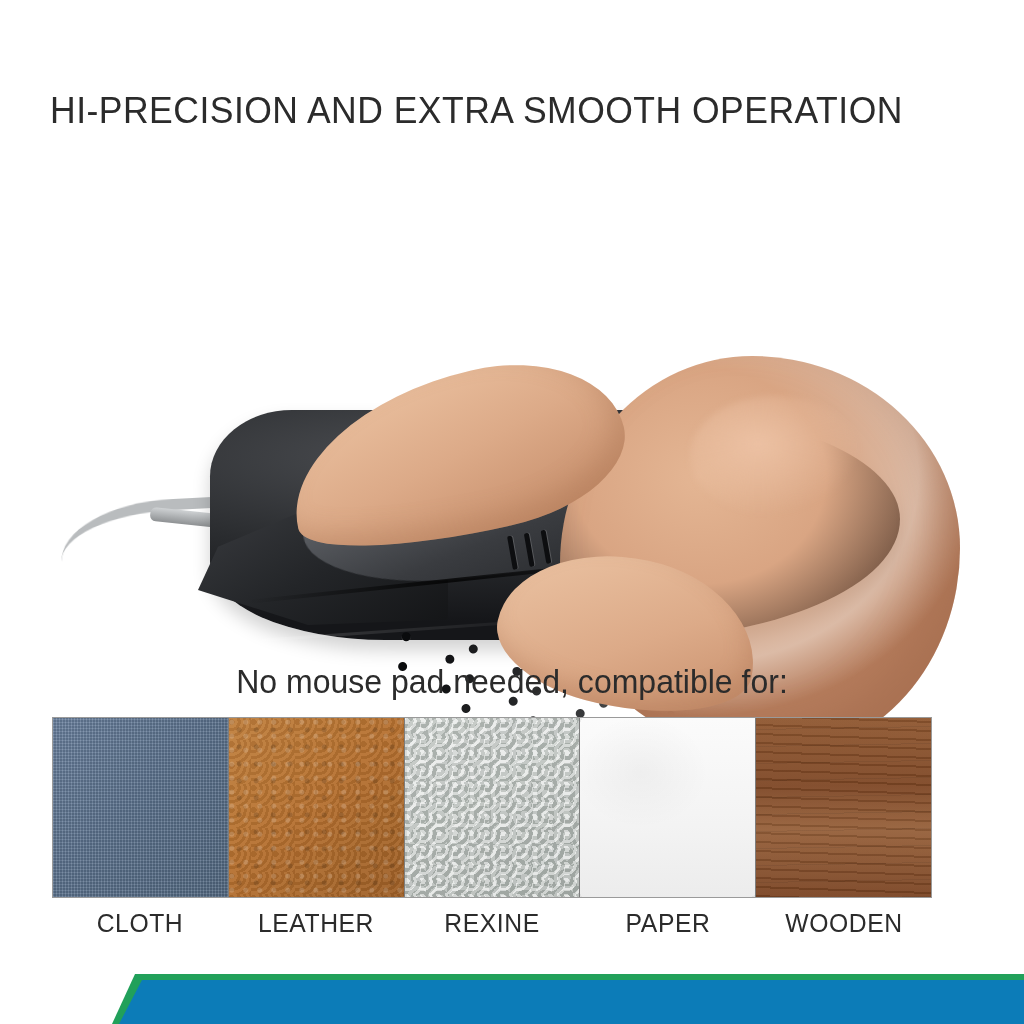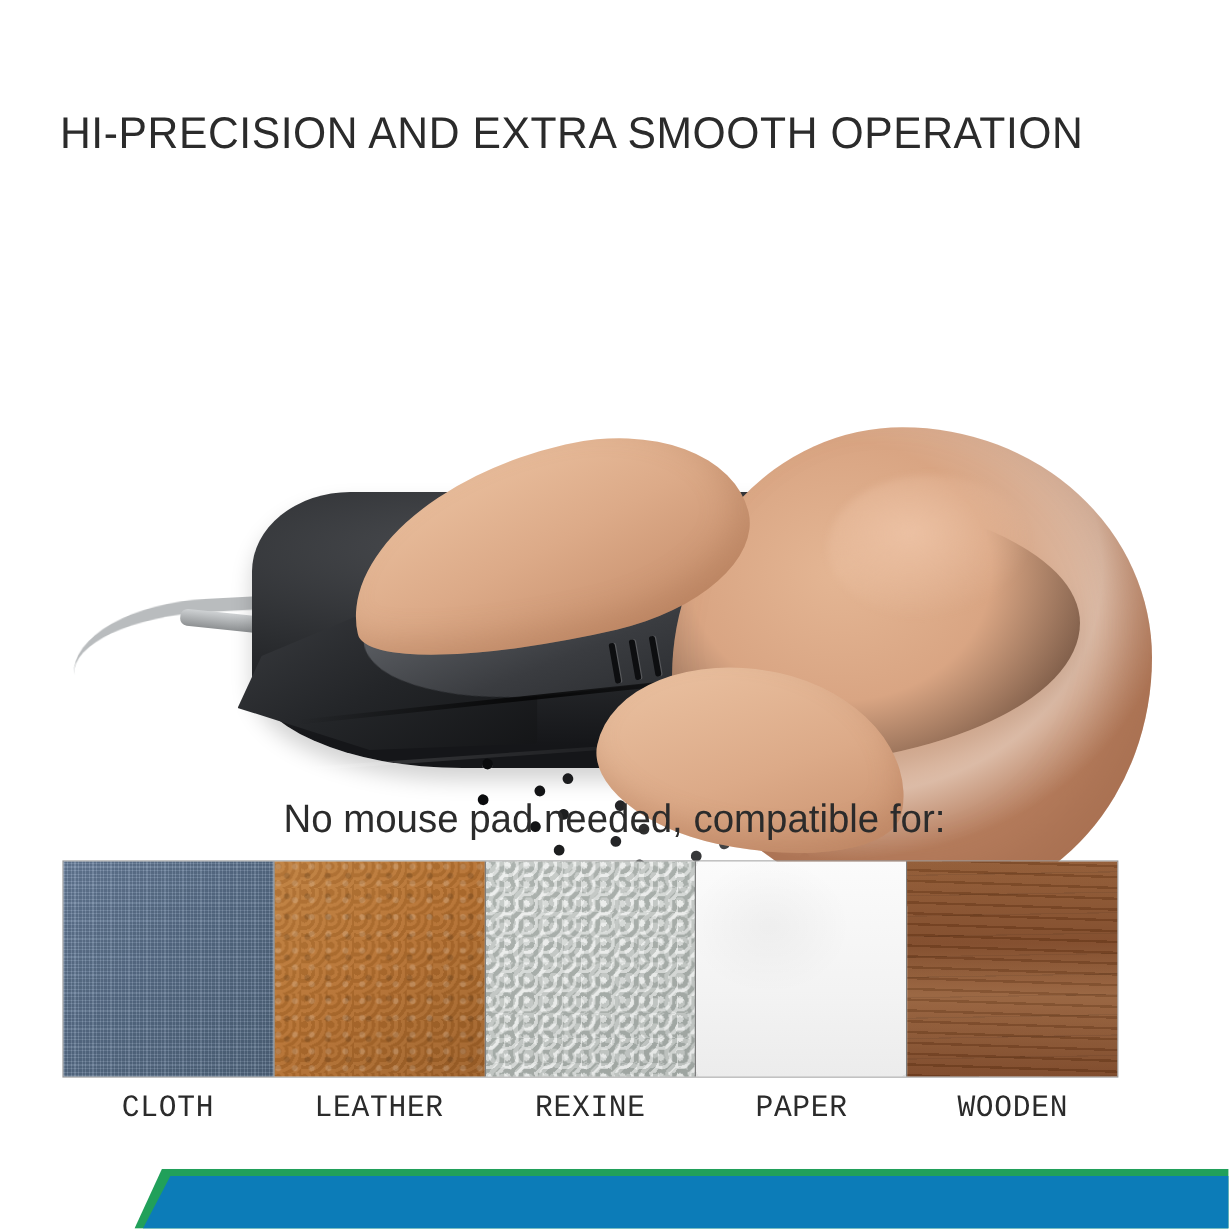--- a/index.html
+++ b/index.html
@@ -309,21 +309,20 @@
       linear-gradient(180deg, #8f5730 0%, #7e4725 38%, #96603a 62%, #7a4423 100%);
   }
 
   
   .labels {
     position: absolute;
     left: 52px;
     top: 906px;
     width: 880px;
     display: flex;
-    font-family: Liberation Mono, monospace;
   }
   .label {
     flex: 1 1 0;
     text-align: center;
     font-size: 26px;
     line-height: 34px;
     color: #2b2b2b;
     letter-spacing: 0.6px;
     transform: scaleX(0.95);
   }

